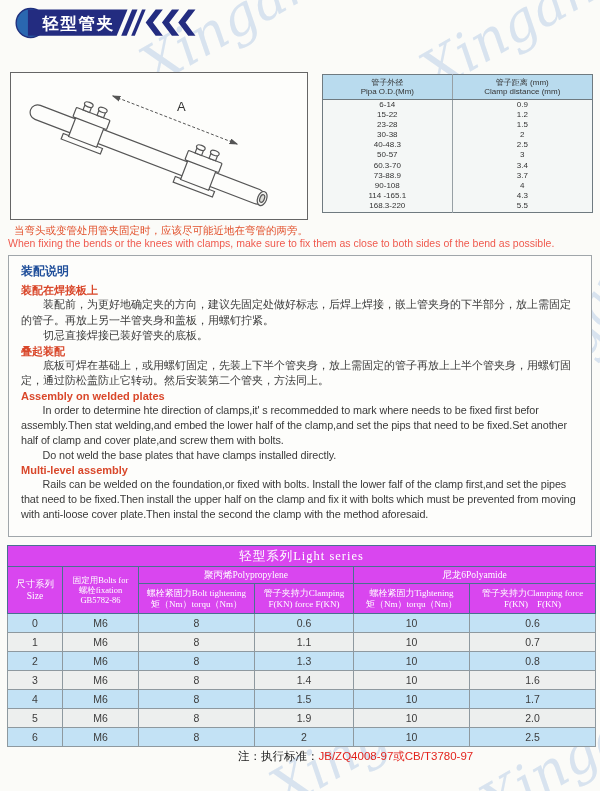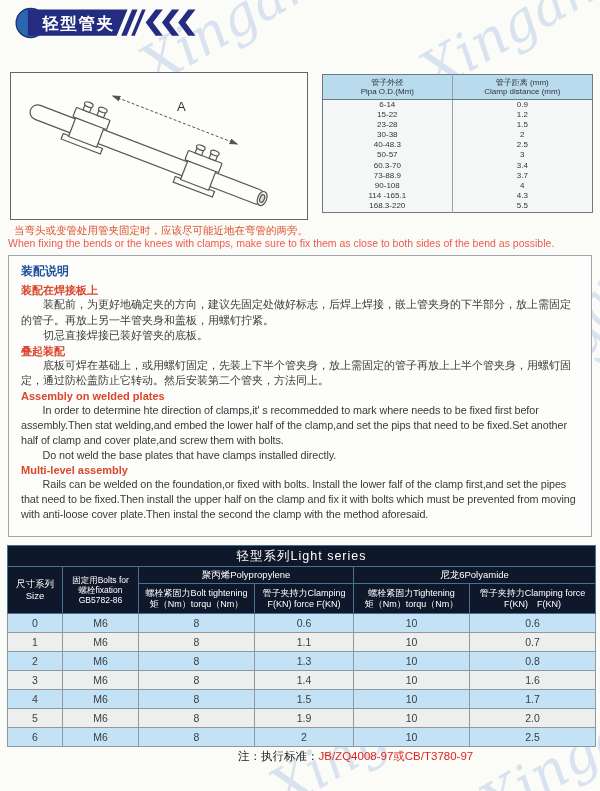--- a/index.html
+++ b/index.html
@@ -39,21 +39,21 @@
                   border:1px solid #a0a6aa; background:#fdfdfb; padding:7px 12px 0 12px; overflow:hidden; }
   .asm-title { font-size:12px; font-weight:bold; color:#1f4e9a; margin-bottom:3px; }
   .red-h { font-size:11px; font-weight:bold; color:#d9472a; line-height:14px; }
   .para { font-size:11px; color:#3a3a3a; line-height:15.5px; text-indent:2em; }
   .para-en { font-size:10.8px; color:#3a3a3a; line-height:15px; text-indent:2em; letter-spacing:-0.1px; }
 
   
   .series { position:absolute; left:7px; top:545px; width:588px; border-collapse:collapse; table-layout:fixed;
             border:1px solid #5a6e7e; }
   .series td { text-align:center; border:1px solid #8e999f; color:#3c3c3c; }
-  .series .hd { background:#0f172a; color:#ffffff; border-color:#49708f; font-weight:normal; }
+  .series .hd { background:#d946ef; color:#ffffff; border-color:#49708f; font-weight:normal;font-family:Liberation Serif, serif; }
   .series .t-title { font-size:12.5px; height:21px; letter-spacing:1px; }
   .series .t-group { font-size:9.5px; height:17px; }
   .series .t-sub  { font-size:9px; line-height:10.5px; white-space:pre-line; height:30px; }
   .series .t-col1 { font-size:9.5px; line-height:12px; white-space:pre-line; }
   .series .t-col2 { font-size:8.5px; line-height:10px; white-space:pre-line; }
   .series .rb td { background:#c3e2f5; }
   .series .rg td { background:#edefee; }
   .series .data td { font-size:10.5px; height:19px; }
 
   

